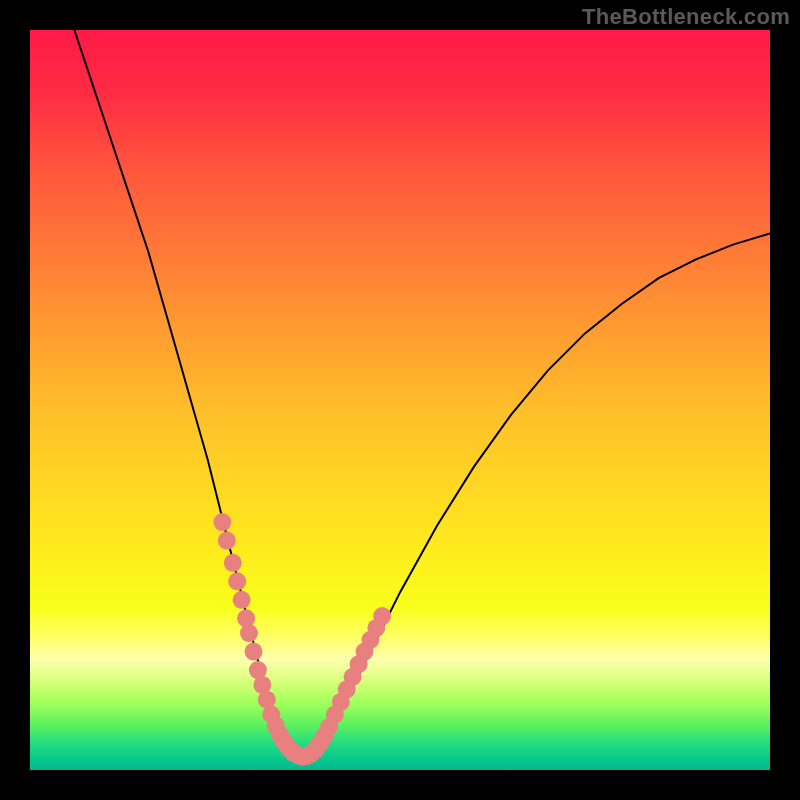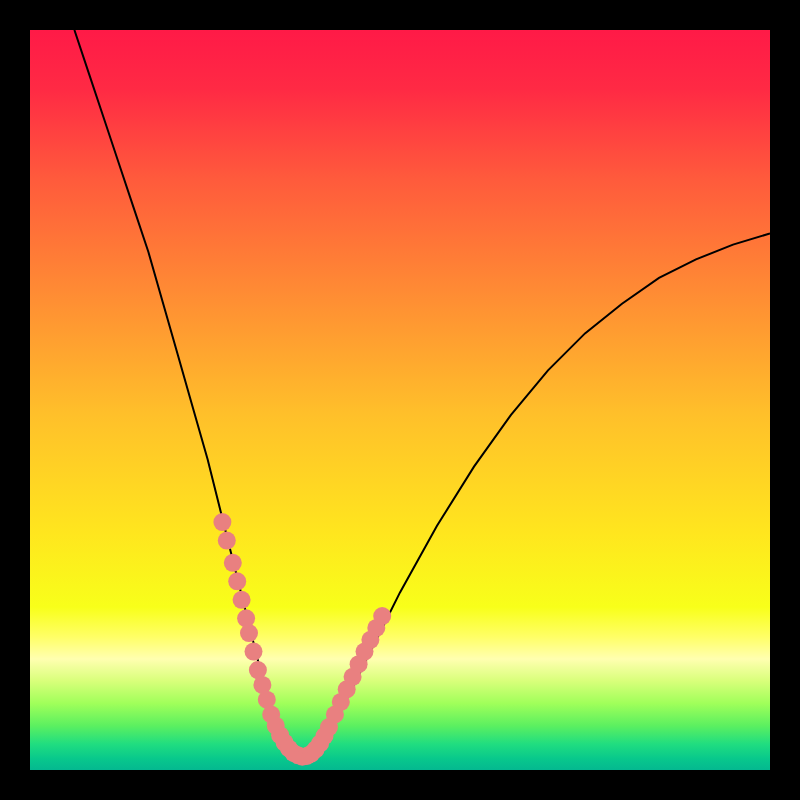--- a/index.html
+++ b/index.html
@@ -34,20 +34,21 @@
     font-size: 22px;
     font-weight: 600;
     letter-spacing: 0.3px;
   }
   svg { display: block; }
 </style>
 </head>
 <body>
 
 <div class="frame">
+  <div class="watermark">TheBottleneck.com</div>
 
   <div class="plot">
     <svg id="chart-svg" viewBox="0 0 740 740" width="740" height="740">
       <defs>
         <linearGradient id="bg-grad" x1="0" y1="0" x2="0" y2="1">
             <stop offset="0%" stop-color="#ff1a47"></stop>
             <stop offset="8%" stop-color="#ff2a44"></stop>
             <stop offset="20%" stop-color="#ff5a3c"></stop>
             <stop offset="35%" stop-color="#ff8a34"></stop>
             <stop offset="52%" stop-color="#ffc02a"></stop>

